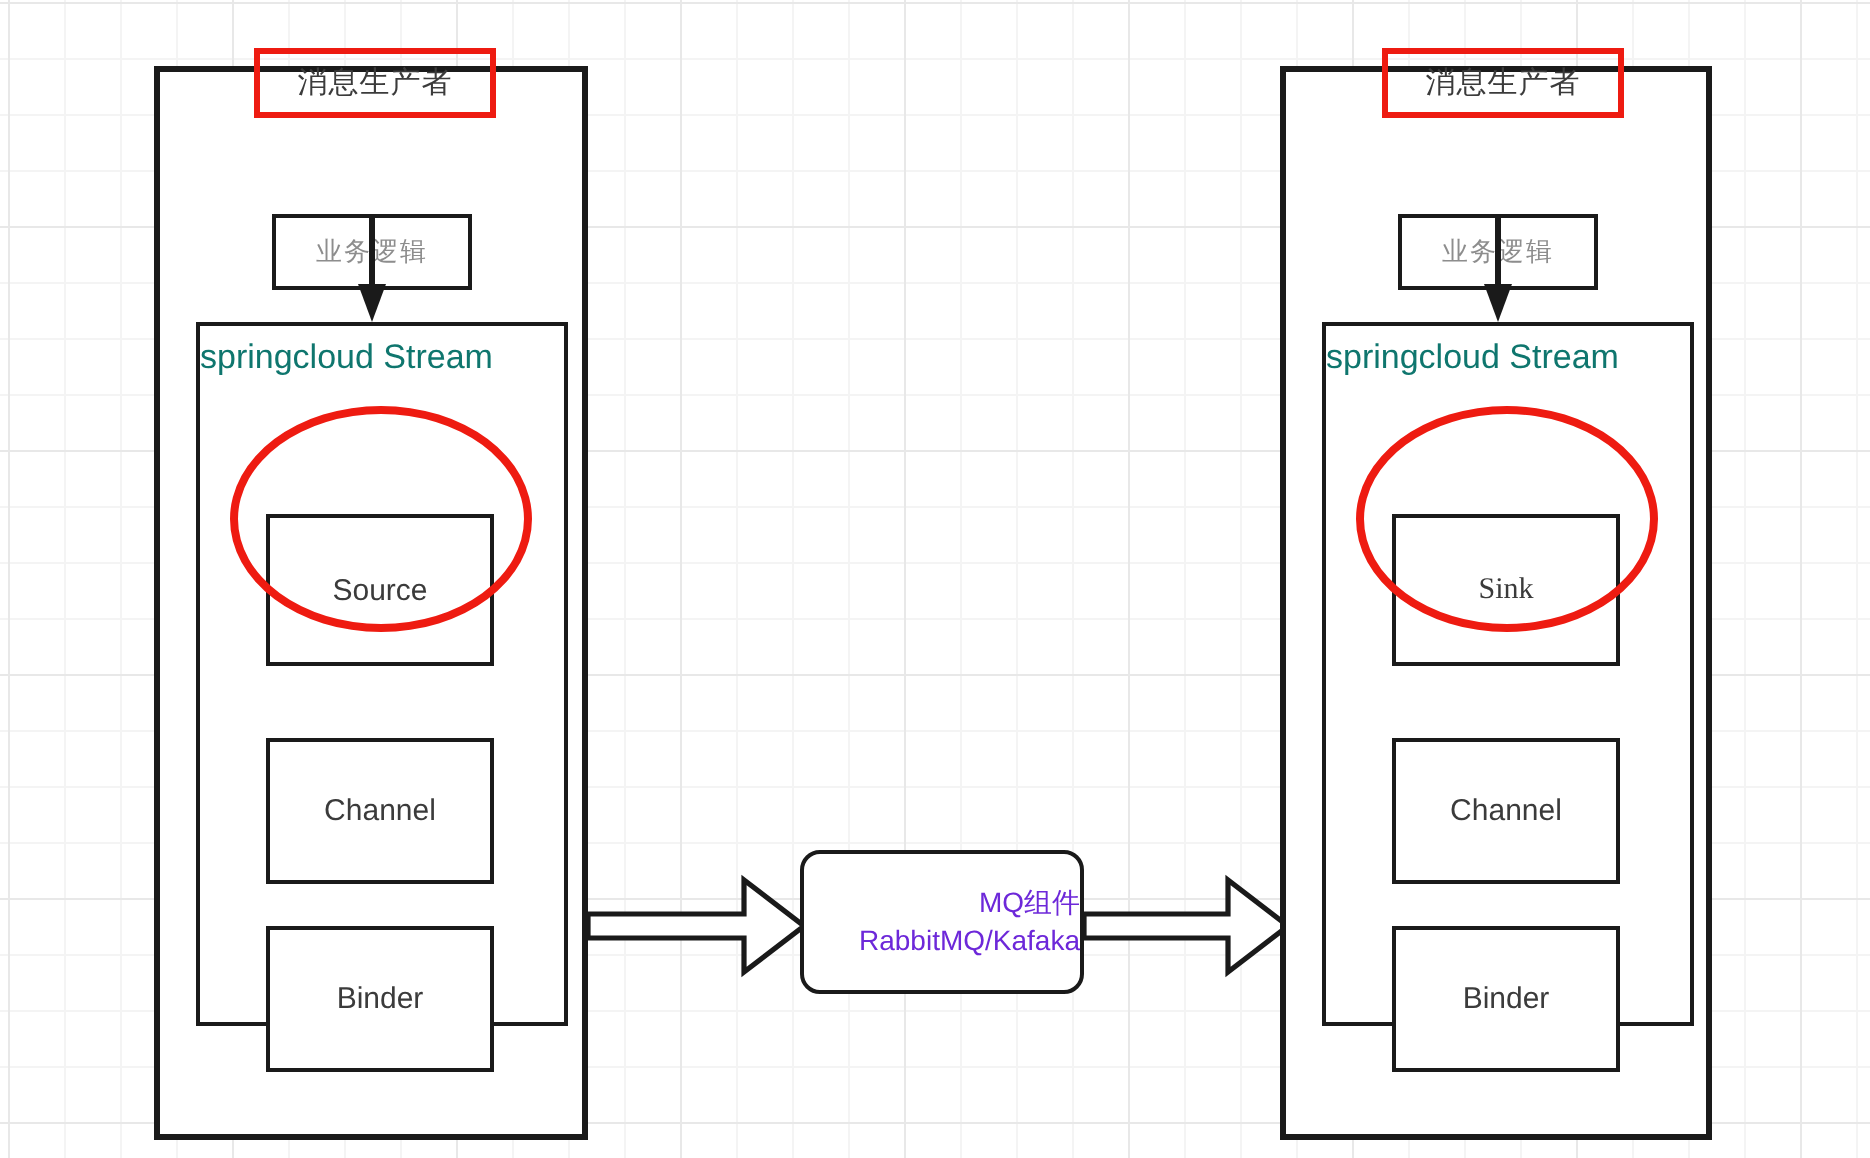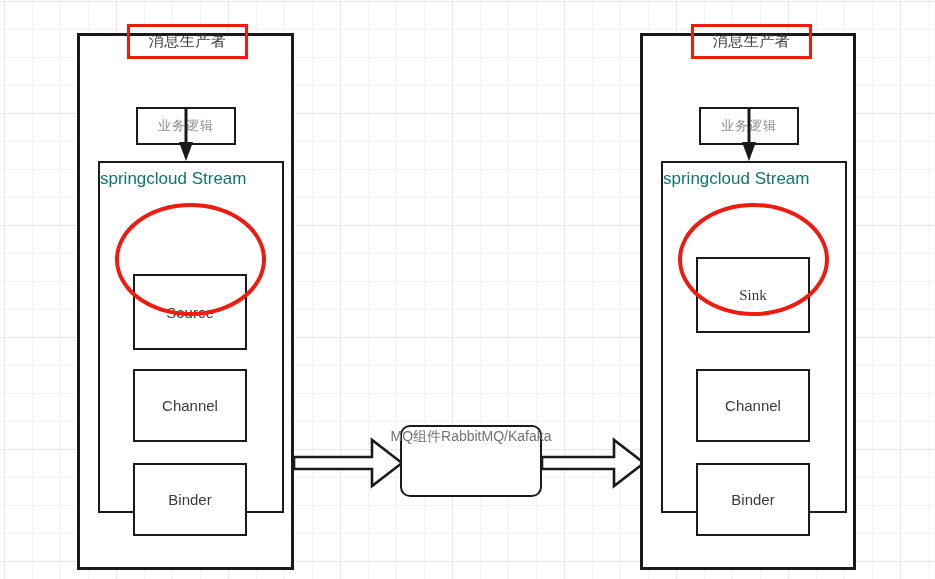--- a/index.html
+++ b/index.html
@@ -98,25 +98,25 @@
     pointer-events: none;
   }
 
   .mq-box {
     position: absolute;
     border: 2px solid #1a1a1a;
     border-radius: 10px;
     background: #ffffff;
     box-sizing: border-box;
     display: flex;
-    flex-direction: row;
-    align-items: flex-start;
+    flex-direction: column;
+    align-items: flex-end;
     justify-content: center;
     line-height: 1.35;
-    color: #737373;
+    color: #6d28d9;
     font-size: 14px;
     white-space: nowrap;
   }
 
   .block-arrow {
     position: absolute;
   }
 </style>
 </head>
 <body>
@@ -135,21 +135,21 @@
 
   <svg class="v-arrow" style="left:178px; top:109px;" width="16" height="53" viewBox="0 0 16 53">
     <line x1="8" y1="0" x2="8" y2="38" stroke="#1a1a1a" stroke-width="3"></line>
     <polygon points="8,52 1,33 15,33" fill="#1a1a1a"></polygon>
   </svg>
 
   <div class="stream-box" style="left:98px; top:161px; width:186px; height:352px;">
     <div class="stream-label">springcloud Stream</div>
   </div>
 
-  <div class="box" style="left:133px; top:238px; width:114px; height:76px;">
+  <div class="box" style="left:133px; top:221px; width:114px; height:76px;">
     <span>Source</span>
   </div>
   <div class="ellipse" style="left:115px; top:203px; width:151px; height:113px;"></div>
 
   <div class="box" style="left:133px; top:333px; width:114px; height:73px;">
     <span>Channel</span>
   </div>
 
   <div class="box" style="left:133px; top:427px; width:114px; height:73px;">
     <span>Binder</span>

